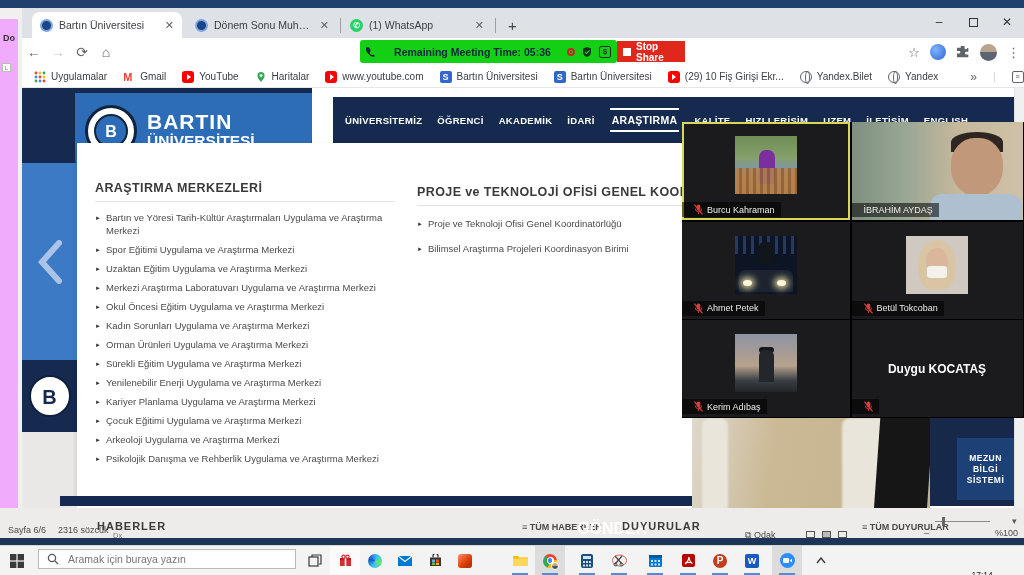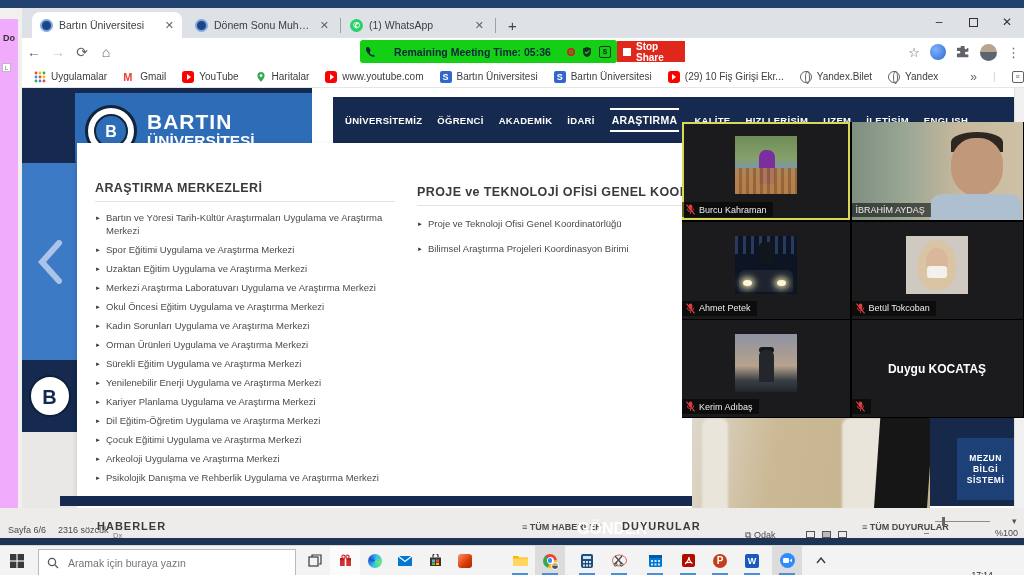--- a/index.html
+++ b/index.html
@@ -91,31 +91,31 @@
   #navy-thin{left:0;top:538px;width:1024px;height:7px;background:#1c3557;}
   #zoom-track{position:absolute;left:935px;top:13px;width:55px;height:1px;background:#8a8a8a;}
   #zoom-thumb{position:absolute;left:942px;top:9px;width:3px;height:9px;background:#666;}
 
   
   #taskbar{left:0;top:545px;width:1024px;height:30px;background:#f3f3f3;border-top:1px solid #d8d8d8;}
   .tb-cell{position:absolute;top:0;width:30px;height:29px;display:flex;align-items:center;justify-content:center;}
   .tb-cell.active{background:#dcdcdc;}
   .tb-cell.lite{background:#fbfbfb;}
   .run:after{content:"";position:absolute;left:7px;bottom:0;width:16px;height:2px;background:#4a90d9;}
-  #search-box{position:absolute;left:38px;top:3px;width:258px;height:27px;background:#fff;border:1px solid #b9b9b9;display:flex;align-items:center;gap:7px;padding:0 8px;}
+  #search-box{position:absolute;left:38px;top:3px;width:258px;height:20px;background:#fff;border:1px solid #b9b9b9;display:flex;align-items:center;gap:7px;padding:0 8px;}
   #search-box input{border:none;outline:none;font-size:10.5px;color:#555;width:200px;background:transparent;}
   #tray{position:absolute;right:2px;top:0;height:29px;display:flex;align-items:center;gap:7px;margin-top:20px;}
   #clock{font-size:8.5px;color:#222;text-align:center;line-height:1.25;}
   .ticon{width:14px;height:14px;}
 
   
   #meet-grid{left:682px;top:122px;width:342px;height:296px;background:#000;display:grid;grid-template-columns:168px 171px;grid-template-rows:98px 97px 97px;gap:1.5px;}
   .tile{position:relative;background:#1b1b1e;overflow:hidden;}
   .tile.speaker{outline:2px solid #d8d855;outline-offset:-2px;}
-  .plabel{position:absolute;left:0;bottom:3px;display:flex;align-items:center;gap:4px;background:rgba(0,0,0,.55);color:#ececec;font-size:9px;padding:2px 6px 2px 4px;}
+  .plabel{position:absolute;left:0;bottom:3px;display:flex;align-items:center;gap:4px;background:rgba(0,0,0,.55);color:#ececec;font-size:9px;padding:2px 6px 2px 12px;}
   .pphoto{position:absolute;left:50%;top:14px;transform:translateX(-50%);width:62px;height:58px;}
   .center-name{position:absolute;inset:0;display:flex;align-items:center;justify-content:center;color:#fff;font-weight:bold;font-size:12px;}
 
   
   .art-burcu{background:linear-gradient(180deg,#6f8d57 0%,#86a06b 38%,#7e97a0 55%,#b5824f 70%,#a06f3f 100%);position:relative;}
   .art-burcu .fig{position:absolute;left:24px;top:14px;width:16px;height:34px;background:#7b2f9e;border-radius:7px 7px 3px 3px;}
   .art-burcu .fence{position:absolute;left:0;bottom:0;width:100%;height:26px;background:repeating-linear-gradient(90deg,#b5824f 0 4px,#8f6136 4px 7px);opacity:.85;}
   .art-ibrahim{position:absolute;inset:0;background:linear-gradient(90deg,#7e8f80 0%,#9aa795 32%,#c6b89c 62%,#cfc1a6 100%);}
   .art-ibrahim .head{position:absolute;left:58%;top:16%;width:52px;height:58px;background:#c2987a;border-radius:45% 45% 48% 48%;}
   .art-ibrahim .hair{position:absolute;left:58%;top:10%;width:52px;height:20px;background:#2e2620;border-radius:50% 50% 0 0;}
@@ -317,21 +317,20 @@
       <li>Bartın ve Yöresi Tarih-Kültür Araştırmaları Uygulama ve Araştırma Merkezi</li>
       <li>Spor Eğitimi Uygulama ve Araştırma Merkezi</li>
       <li>Uzaktan Eğitim Uygulama ve Araştırma Merkezi</li>
       <li>Merkezi Araştırma Laboratuvarı Uygulama ve Araştırma Merkezi</li>
       <li>Okul Öncesi Eğitim Uygulama ve Araştırma Merkezi</li>
       <li>Kadın Sorunları Uygulama ve Araştırma Merkezi</li>
       <li>Orman Ürünleri Uygulama ve Araştırma Merkezi</li>
       <li>Sürekli Eğitim Uygulama ve Araştırma Merkezi</li>
       <li>Yenilenebilir Enerji Uygulama ve Araştırma Merkezi</li>
       <li>Kariyer Planlama Uygulama ve Araştırma Merkezi</li>
-      <li>Dil Eğitim-Öğretim Uygulama ve Araştırma Merkezi</li>
       <li>Çocuk Eğitimi Uygulama ve Araştırma Merkezi</li>
       <li>Arkeoloji Uygulama ve Araştırma Merkezi</li>
       <li>Psikolojik Danışma ve Rehberlik Uygulama ve Araştırma Merkezi</li>
     </ul>
     <div class="abs col-head txt" style="left:340px;top:42px;width:280px;overflow:hidden;">PROJE ve TEKNOLOJİ OFİSİ GENEL KOORDİNAT</div>
     <div class="abs col-rule" style="left:340px;top:62px;width:275px;"></div>
     <ul class="abs" id="pr-list" style="left:340px;top:74px;">
       <li>Proje ve Teknoloji Ofisi Genel Koordinatörlüğü</li>
       <li>Bilimsel Araştırma Projeleri Koordinasyon Birimi</li>
     </ul>

